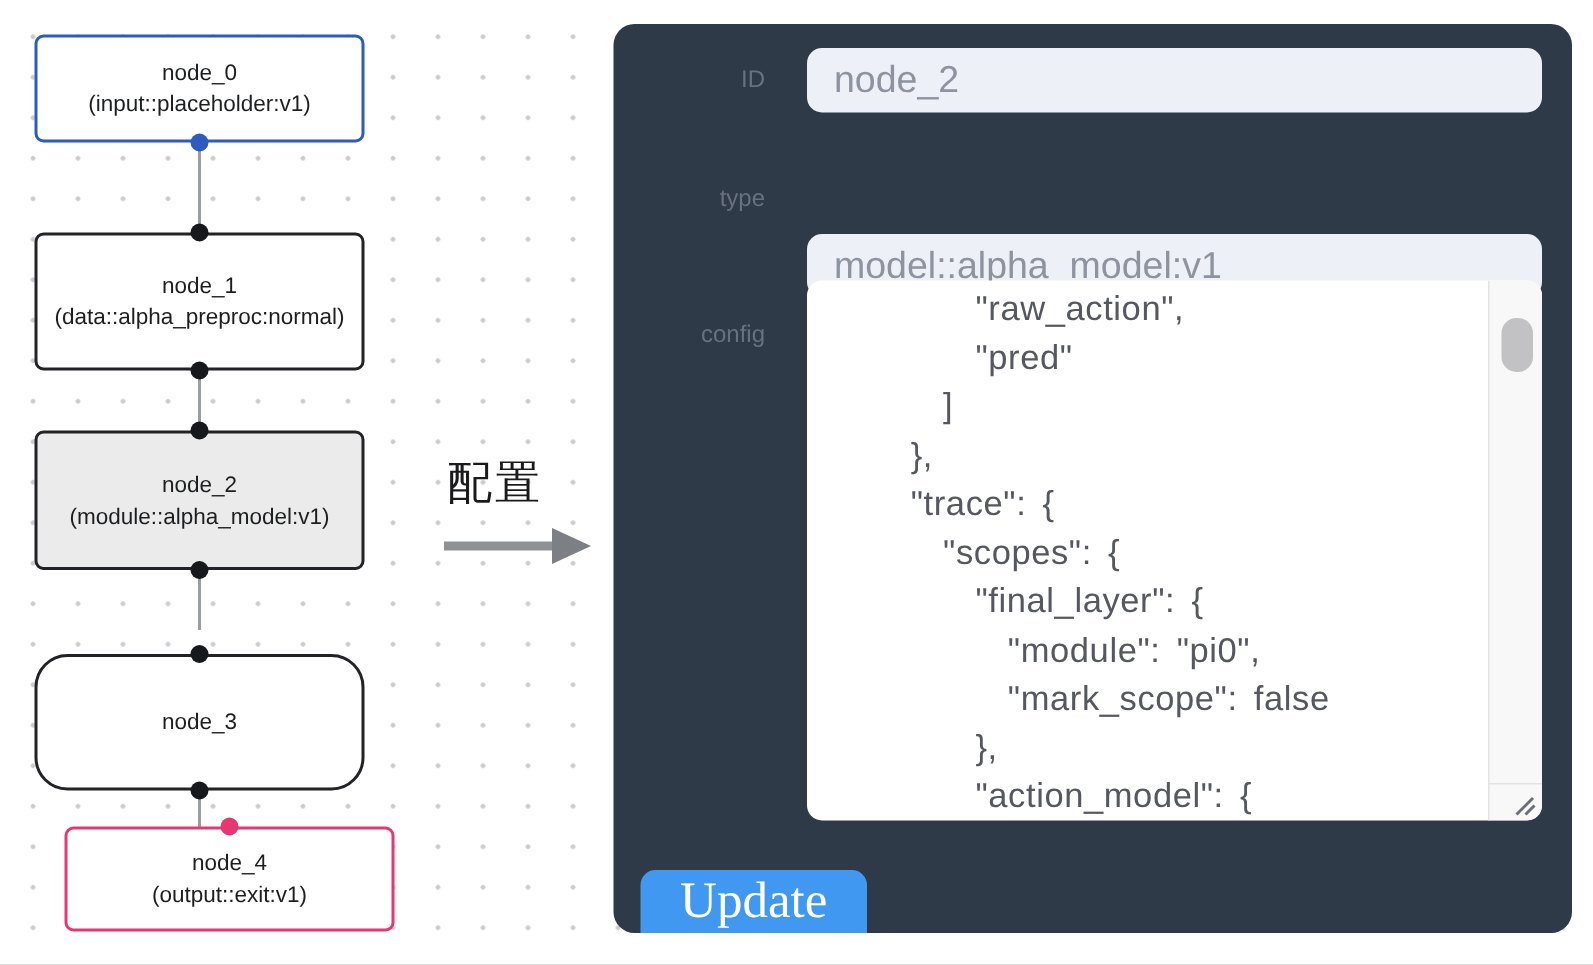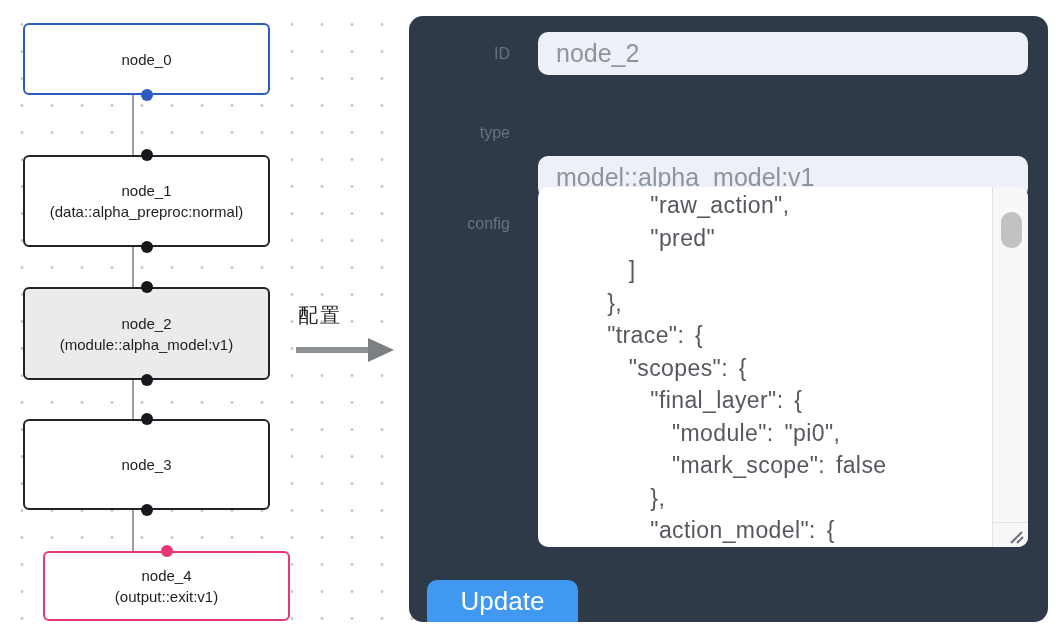--- a/index.html
+++ b/index.html
@@ -26,39 +26,39 @@
   }
   .edge.e0 { top: 94px;  height: 62px; }
   .edge.e1 { top: 246px; height: 42px; }
   .edge.e2 { top: 379px; height: 41px; }
   .edge.e3 { top: 509px; height: 43px; }
 
   
   .node {
     position: absolute;
     left: 23px;
-    width: 247px;
+    width: 220px;
     background: #ffffff;
     border: 2px solid #222326;
     border-radius: 6px;
     display: flex;
     flex-direction: column;
     align-items: center;
     justify-content: center;
     text-align: center;
     font-size: 15px;
     line-height: 21px;
     color: #1d1e20;
     padding: 4px 9px;
   }
   .node .sub { word-break: break-all; }
   .node.n0 { top: 23px;  height: 72px;  border-color: #2e5bbf; }
   .node.n1 { top: 155px; height: 92px; }
   .node.n2 { top: 287px; height: 93px; background: #ebebeb; }
-  .node.n3 { top: 419px; height: 91px; }
+  .node.n3 { top: 436px; height: 91px; border-radius: 22px; }
   .node.n4 { top: 551px; height: 70px;  border-color: #e6386f; margin-left: 20px; }
 
   .handle {
     position: absolute;
     left: 50%;
     width: 12px;
     height: 12px;
     margin-left: -6px;
     border-radius: 50%;
     background: #17181b;
@@ -69,21 +69,21 @@
   .handle.pink   { background: #e6386f; }
 
   
   .annotation {
     position: absolute;
     left: 294px;
     top: 302px;
     width: 110px;
   }
   .annotation .zh {
-    font-size: 20px;
+    font-size: 30px;
     color: #1a1a1c;
     letter-spacing: 2px;
     padding-left: 4px;
   }
   .annotation svg { display: block; margin-top: 8px; }
 
   
   .panel {
     position: absolute;
     left: 409px;
@@ -176,39 +176,40 @@
 
   .update-btn {
     position: absolute;
     left: 18px;
     top: 564px;
     width: 151px;
     height: 42px;
     border: none;
     background: #4098f0;
     color: #ffffff;
-    font-family: Liberation Sans, sans-serif;
-    font-size: 26px;
+    font-family: Liberation Serif, serif;
+    font-size: 34px;
     font-weight: 500;
     border-radius: 10px 10px 0 0;
     cursor: pointer;
   }
 </style>
 </head>
 <body>
 
 <div class="stage">
 
   <div class="edge e0"></div>
   <div class="edge e1"></div>
   <div class="edge e2"></div>
   <div class="edge e3"></div>
 
   <div class="node n0">
     <div class="title">node_0</div>
+    <div class="sub">(input::placeholder:v1)</div>
     <span class="handle bottom blue"></span>
   </div>
 
   <div class="node n1">
     <div class="title">node_1</div>
     <div class="sub">(data::alpha_preproc:normal)</div>
     <span class="handle top"></span>
     <span class="handle bottom"></span>
   </div>
 

